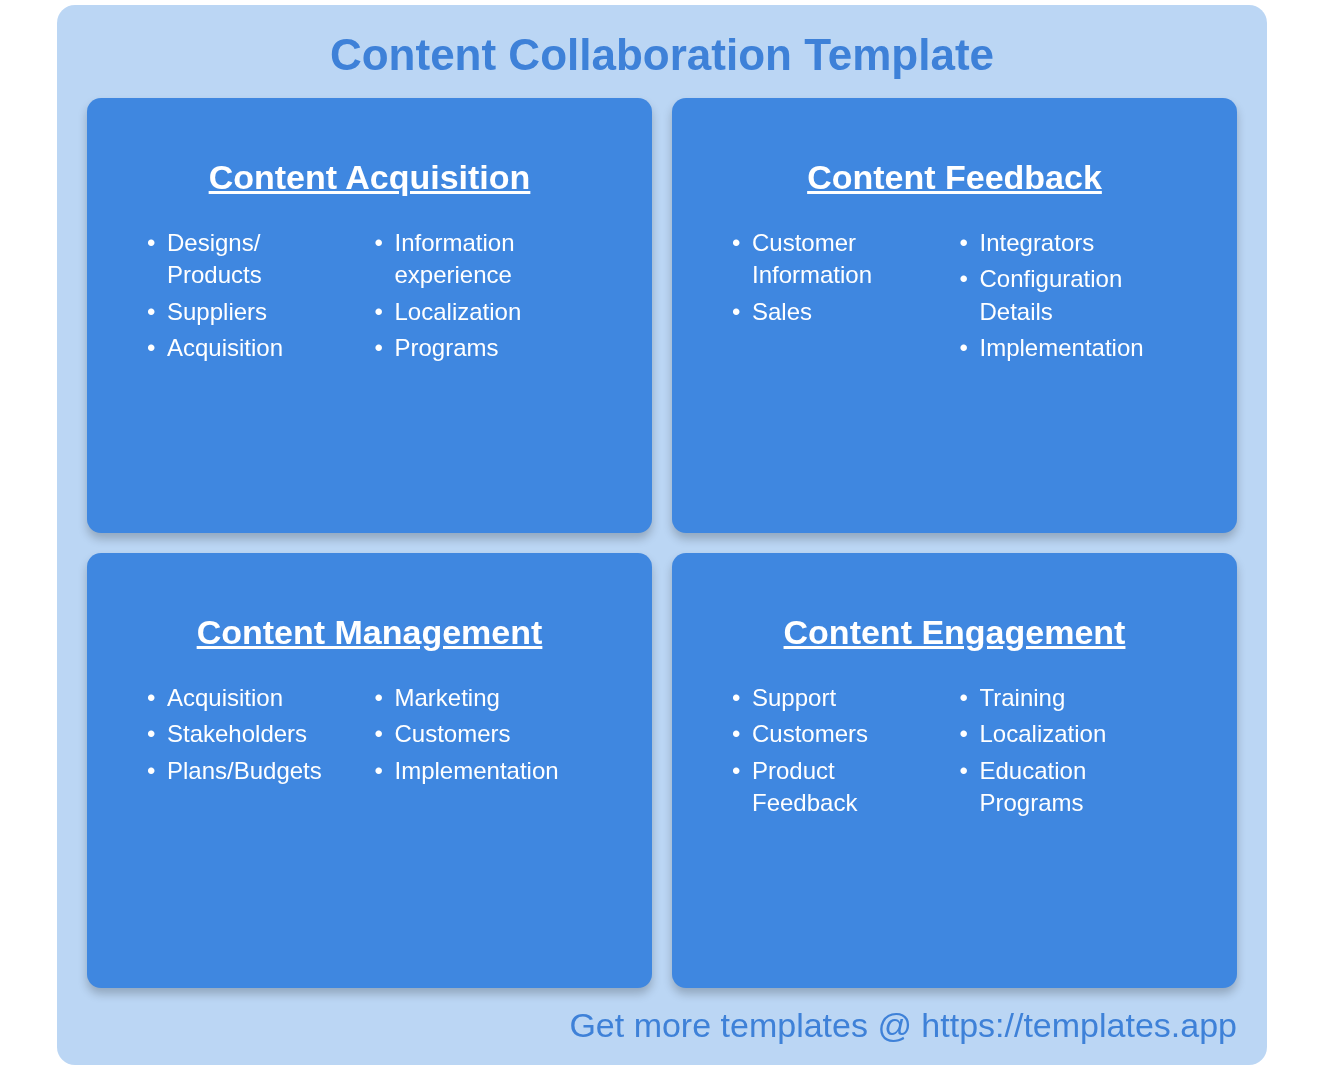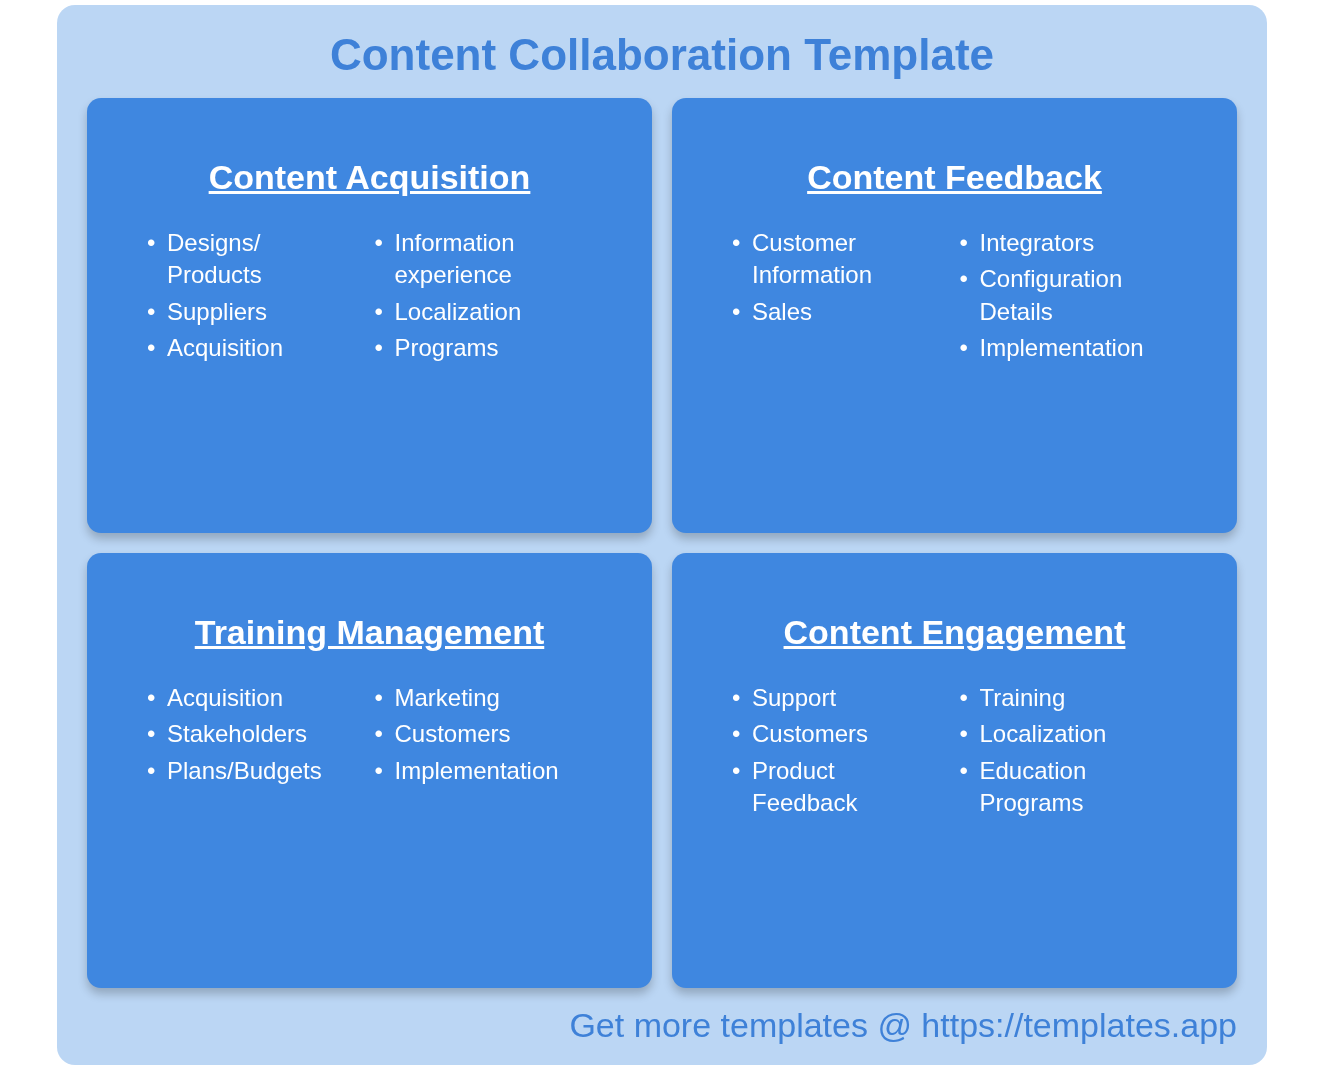--- a/index.html
+++ b/index.html
@@ -129,21 +129,21 @@
             <ul>
               <li>Integrators</li>
               <li>Configuration<br>Details</li>
               <li>Implementation</li>
             </ul>
           </div>
         </div>
       </div>
 
       <div class="card">
-        <div class="card-title">Training Management</div>
+        <div class="card-title">Content Management</div>
         <div class="cols">
           <div class="col">
             <ul>
               <li>Acquisition</li>
               <li>Stakeholders</li>
               <li>Plans/Budgets</li>
             </ul>
           </div>
           <div class="col">
             <ul>

